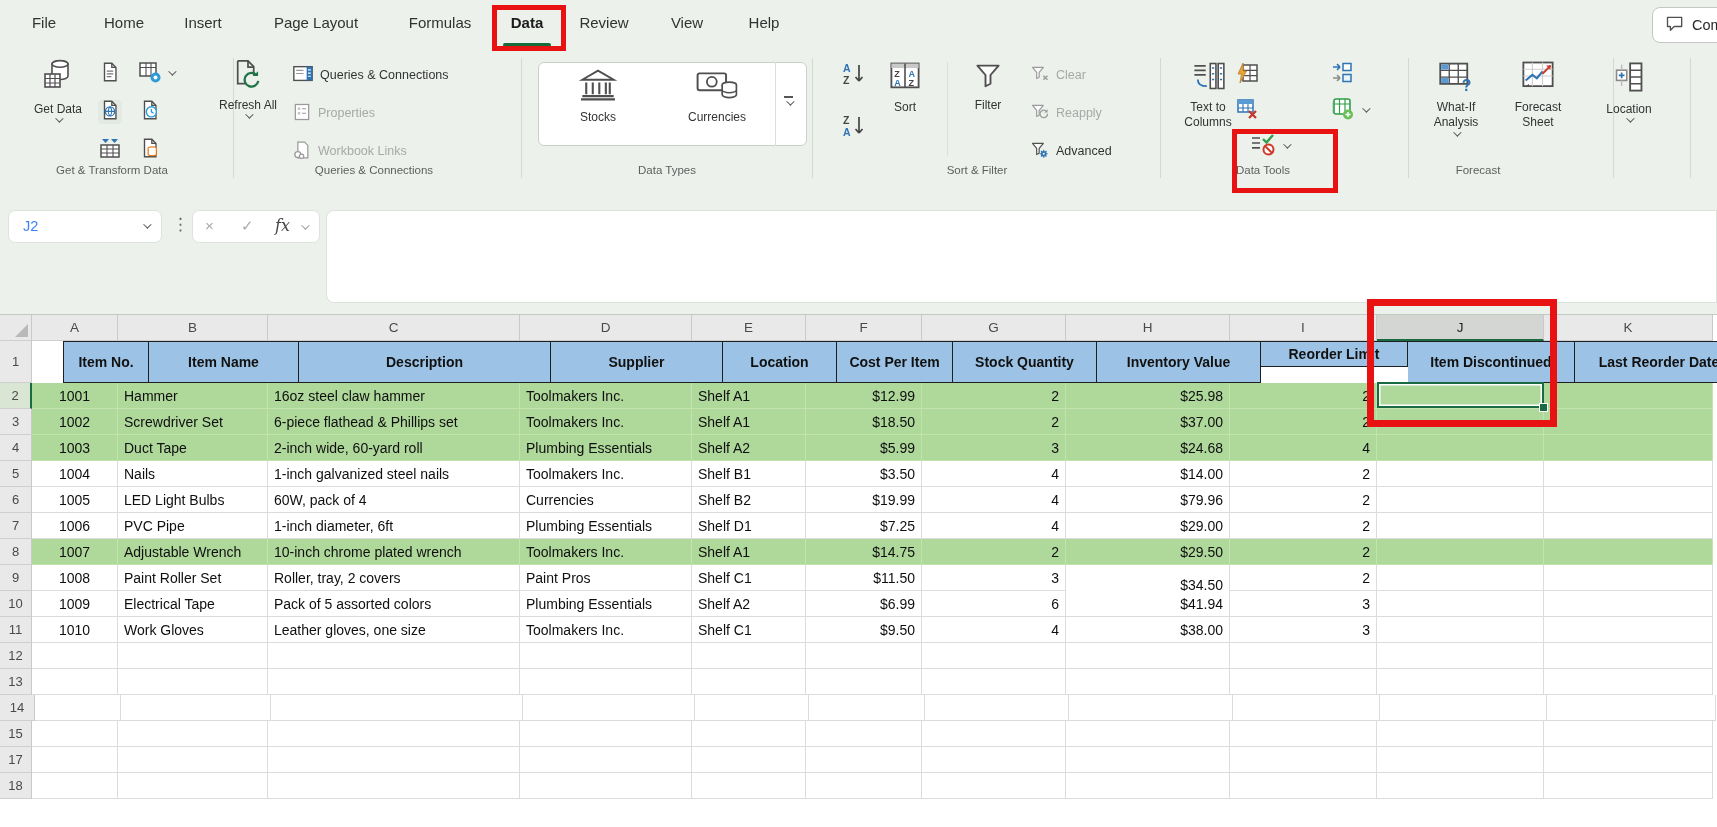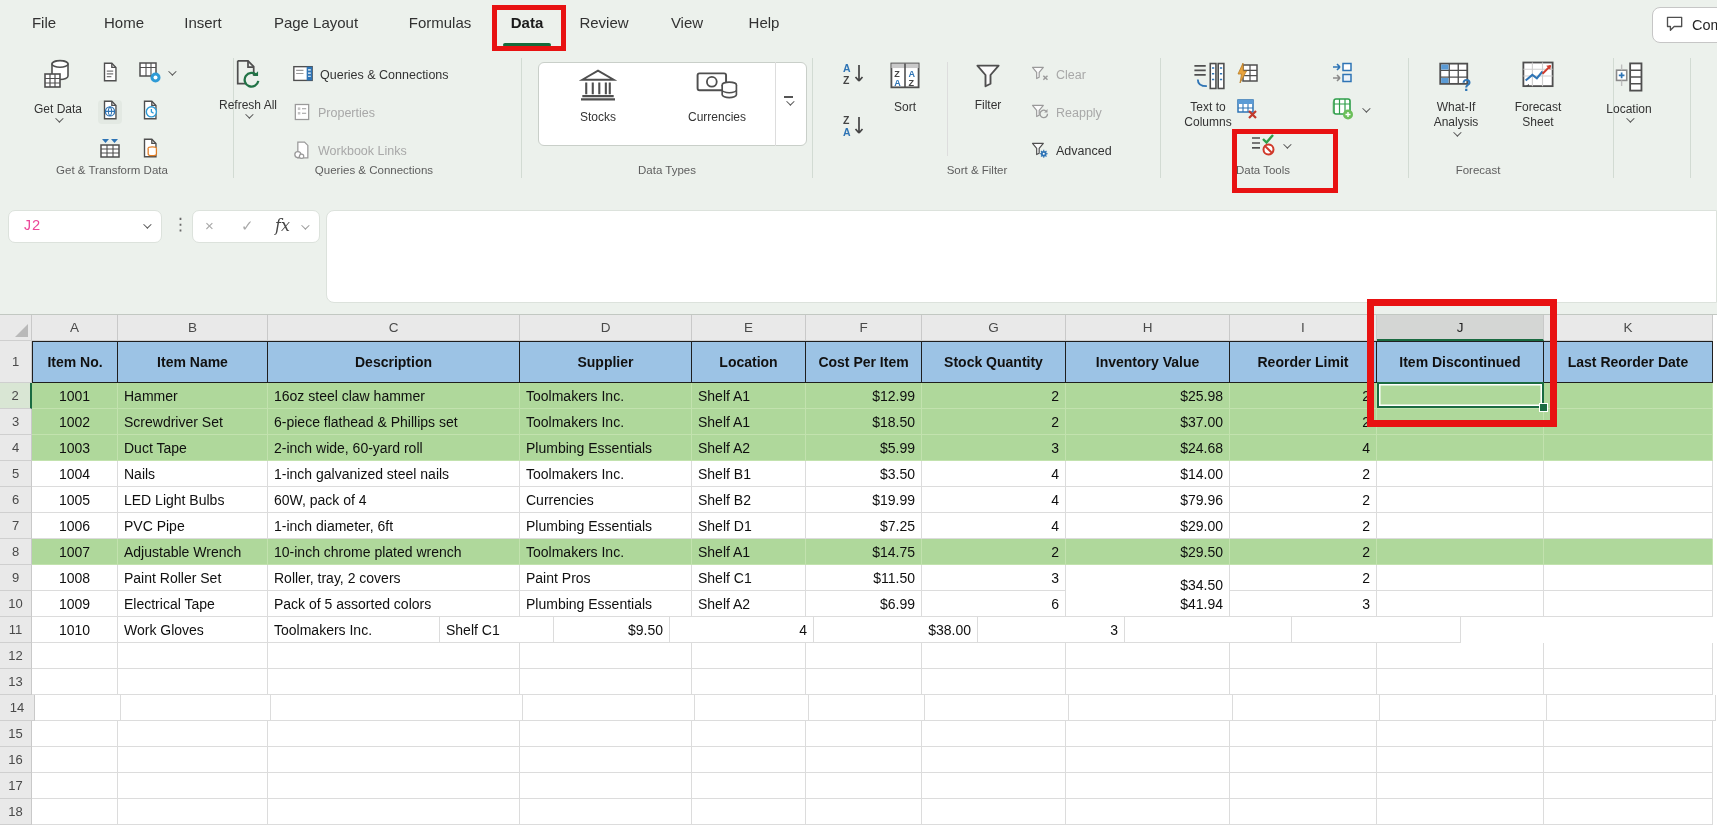--- a/index.html
+++ b/index.html
@@ -28,38 +28,38 @@
   .hoverbg{background:#E3E9E3;border-radius:4px;}
   .chev{display:inline-block;width:7px;height:7px;border-right:1.6px solid #555;border-bottom:1.6px solid #555;
         transform:rotate(45deg) translateY(-2px);}
   .chev.sm{width:5px;height:5px;}
   .gallery{position:absolute;background:#fff;border:1px solid #C9CFC9;border-radius:6px;box-sizing:border-box;}
   .morearrow{position:absolute;display:flex;flex-direction:column;align-items:center;gap:2px;cursor:pointer;}
   .morearrow .bar{width:9px;height:1.6px;background:#555;}
   
   #fstrip{position:absolute;left:0;top:186px;width:1717px;height:128px;background:#ECF1EC;}
   .whitebox{position:absolute;background:#fff;border:1px solid #DCE2DC;border-radius:7px;box-sizing:border-box;}
-  #name-box-value{position:absolute;left:14px;top:7px;font-size:14.5px;color:#ec4899;font-family:Liberation Mono, monospace;}
+  #name-box-value{position:absolute;left:14px;top:7px;font-size:14.5px;color:#3b82f6;}
   #fx-label{font-family:"DejaVu Serif",serif;font-style:italic;font-size:16px;color:#444;}
   #formula-input{position:absolute;left:326px;top:24px;width:1391px;height:93px;background:#fff;
       border:1px solid #DCE2DC;border-radius:8px 0 0 8px;box-sizing:border-box;font-size:14px;padding:4px 8px;}
   .graybtn{color:#A9A9A9;font-size:15px;}
   
   #grid{position:absolute;left:0;top:314px;width:1717px;height:513px;background:#fff;border-top:1px solid #C2C8C2;}
   .grow{display:flex;}
   .gcell{box-sizing:border-box;background:#E9E9E9;border-right:1px solid #C9C9C9;border-bottom:1px solid #CFCFCF;
          display:flex;align-items:center;justify-content:center;font-size:13px;color:#4A4A4A;flex:none;cursor:pointer;}
   .lcell{box-sizing:border-box;background:#E9E9E9;border-right:1px solid #C9C9C9;border-bottom:1px solid #CFCFCF;
          display:flex;align-items:center;justify-content:center;font-size:13.5px;color:#4A4A4A;flex:none;cursor:pointer;}
   .lcell.selcol{background:#D4D6D4;border-bottom:2.5px solid #1A6B41;color:#1f1f1f;}
   .gcell.selrow{background:#D9E6D4;border-right:2.5px solid #1A6B41;}
   .hcell{box-sizing:border-box;background:#9CC3E5;border:1px solid #1f1f1f;border-left:none;
          display:flex;align-items:center;justify-content:center;font-size:14px;font-weight:bold;color:#111;
          flex:none;overflow:hidden;white-space:nowrap;cursor:pointer;}
-  .hcell.first{border-left:1px solid #1f1f1f;}
+  .hcell.first{border-left:1px solid #1f1f1f;margin-left:31px;}
   .dcell{box-sizing:border-box;background:#fff;border-right:1px solid #DCDCDC;border-bottom:1px solid #DCDCDC;
          display:flex;align-items:center;font-size:14px;color:#0f0f0f;flex:none;overflow:hidden;
          white-space:nowrap;padding:0 6px;cursor:cell;}
   .dcell.hl{background:#AFD89B;border-right:1px solid #C2E2AE;border-bottom:1px solid #C2E2AE;}
   .dcell.al-c{justify-content:center;}
   .dcell.al-r{justify-content:flex-end;}
   #sel-cell{position:absolute;box-sizing:border-box;border:2px solid #1A6B41;box-shadow:inset 0 0 0 1.5px #fff;z-index:6;}
   #sel-handle{position:absolute;width:7px;height:7px;background:#1A6B41;border:1.5px solid #fff;z-index:7;}
   #select-all-tri{width:0;height:0;border-left:13px solid transparent;border-bottom:13px solid #B9B9B9;
       position:absolute;right:3px;bottom:3px;}
@@ -412,21 +412,21 @@
       <div class="grow" style="height: 42px;">
         <div class="gcell" style="width: 32px; height: 42px;">1</div>
         <div class="hcell first" style="width: 86px; height: 42px;">Item No.</div>
         <div class="hcell" style="width: 150px; height: 42px;">Item Name</div>
         <div class="hcell" style="width: 252px; height: 42px;">Description</div>
         <div class="hcell" style="width: 172px; height: 42px;">Supplier</div>
         <div class="hcell" style="width: 114px; height: 42px;">Location</div>
         <div class="hcell" style="width: 116px; height: 42px;">Cost Per Item</div>
         <div class="hcell" style="width: 144px; height: 42px;">Stock Quantity</div>
         <div class="hcell" style="width: 164px; height: 42px;">Inventory Value</div>
-        <div class="hcell" style="width: 147px; height: 42px; text-align: center;">Reorder Limit</div>
+        <div class="hcell" style="width: 147px; height: 26px; text-align: center;">Reorder Limit</div>
         <div class="hcell" style="width: 167px; height: 42px;">Item Discontinued</div>
         <div class="hcell" style="width: 169px; height: 42px;">Last Reorder Date</div>
       </div>
       <div class="grow" style="height: 26px;">
         <div class="gcell selrow" style="width: 32px; height: 26px;">2</div>
         <div class="dcell hl al-c" style="width: 86px; height: 26px;">1001</div>
         <div class="dcell hl" style="width: 150px; height: 26px;">Hammer</div>
         <div class="dcell hl" style="width: 252px; height: 26px;">16oz steel claw hammer</div>
         <div class="dcell hl" style="width: 172px; height: 26px;">Toolmakers Inc.</div>
         <div class="dcell hl" style="width: 114px; height: 26px;">Shelf A1</div>
@@ -546,20 +546,21 @@
         <div class="dcell al-r" style="width: 144px; height: 26px;">6</div>
         <div class="dcell al-r" style="width: 164px; height: 26px;">$41.94</div>
         <div class="dcell al-r" style="width: 147px; height: 26px;">3</div>
         <div class="dcell" style="width: 167px; height: 26px;"></div>
         <div class="dcell" style="width: 169px; height: 26px;"></div>
       </div>
       <div class="grow" style="height: 26px;">
         <div class="gcell" style="width: 32px; height: 26px;">11</div>
         <div class="dcell al-c" style="width: 86px; height: 26px;">1010</div>
         <div class="dcell" style="width: 150px; height: 26px;">Work Gloves</div>
+        <div class="dcell" style="width: 252px; height: 26px;">Leather gloves, one size</div>
         <div class="dcell" style="width: 172px; height: 26px;">Toolmakers Inc.</div>
         <div class="dcell" style="width: 114px; height: 26px;">Shelf C1</div>
         <div class="dcell al-r" style="width: 116px; height: 26px;">$9.50</div>
         <div class="dcell al-r" style="width: 144px; height: 26px;">4</div>
         <div class="dcell al-r" style="width: 164px; height: 26px;">$38.00</div>
         <div class="dcell al-r" style="width: 147px; height: 26px;">3</div>
         <div class="dcell" style="width: 167px; height: 26px;"></div>
         <div class="dcell" style="width: 169px; height: 26px;"></div>
       </div>
       <div class="grow" style="height: 26px;">
@@ -612,34 +613,20 @@
         <div class="dcell" style="width: 172px; height: 26px;"></div>
         <div class="dcell" style="width: 114px; height: 26px;"></div>
         <div class="dcell" style="width: 116px; height: 26px;"></div>
         <div class="dcell" style="width: 144px; height: 26px;"></div>
         <div class="dcell" style="width: 164px; height: 26px;"></div>
         <div class="dcell" style="width: 147px; height: 26px;"></div>
         <div class="dcell" style="width: 167px; height: 26px;"></div>
         <div class="dcell" style="width: 169px; height: 26px;"></div>
       </div>
       <div class="grow" style="height: 26px;">
-        <div class="gcell" style="width: 32px; height: 26px;">16</div>
-        <div class="dcell" style="width: 86px; height: 26px;"></div>
-        <div class="dcell" style="width: 150px; height: 26px;"></div>
-        <div class="dcell" style="width: 252px; height: 26px;"></div>
-        <div class="dcell" style="width: 172px; height: 26px;"></div>
-        <div class="dcell" style="width: 114px; height: 26px;"></div>
-        <div class="dcell" style="width: 116px; height: 26px;"></div>
-        <div class="dcell" style="width: 144px; height: 26px;"></div>
-        <div class="dcell" style="width: 164px; height: 26px;"></div>
-        <div class="dcell" style="width: 147px; height: 26px;"></div>
-        <div class="dcell" style="width: 167px; height: 26px;"></div>
-        <div class="dcell" style="width: 169px; height: 26px;"></div>
-      </div>
-      <div class="grow" style="height: 26px;">
         <div class="gcell" style="width: 32px; height: 26px;">17</div>
         <div class="dcell" style="width: 86px; height: 26px;"></div>
         <div class="dcell" style="width: 150px; height: 26px;"></div>
         <div class="dcell" style="width: 252px; height: 26px;"></div>
         <div class="dcell" style="width: 172px; height: 26px;"></div>
         <div class="dcell" style="width: 114px; height: 26px;"></div>
         <div class="dcell" style="width: 116px; height: 26px;"></div>
         <div class="dcell" style="width: 144px; height: 26px;"></div>
         <div class="dcell" style="width: 164px; height: 26px;"></div>
         <div class="dcell" style="width: 147px; height: 26px;"></div>

